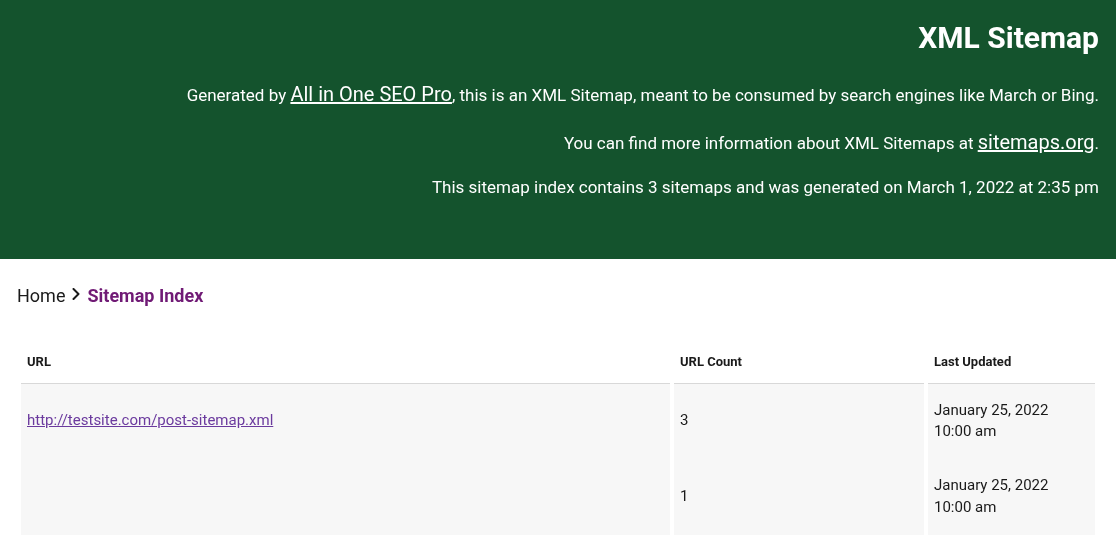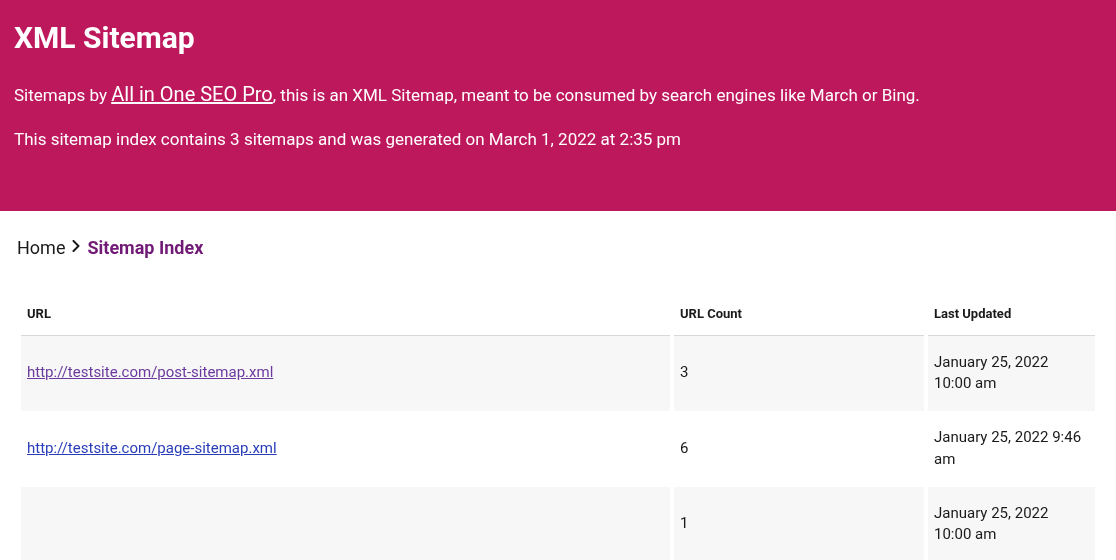--- a/index.html
+++ b/index.html
@@ -7,23 +7,24 @@
       padding: 0;
       box-sizing: border-box;
     }
     body {
       font-family: -apple-system, BlinkMacSystemFont, "Segoe UI", Roboto, Helvetica, Arial, sans-serif;
       width: 1116px;
       background: #fff;
       color: #1a1a1a;
     }
     .header {
-      background: #be185d;
+      background: #14532d;
       color: #fff;
-      padding: 20px 17px 40px 14px;
+      padding: 20px 17px 40px 25px;
+      text-align: right;
     }
     .header h1 {
       font-size: 30px;
       font-weight: 700;
       margin-bottom: 24px;
     }
     .header p {
       font-size: 17px;
       line-height: 1.5;
       margin-bottom: 18px;
@@ -94,21 +95,24 @@
       width: auto;
       margin-left: 47px;
     }
   </style>
 </head>
 <body>
 
 <div class="header">
   <h1>XML Sitemap</h1>
   <p>
-    <span>Sitemaps by </span><a href="#">All in One SEO Pro</a><span>, this is an XML Sitemap, meant to be consumed by search engines like March or Bing.</span>
+    <span>Generated by </span><a href="#">All in One SEO Pro</a><span>, this is an XML Sitemap, meant to be consumed by search engines like March or Bing.</span>
+  </p>
+  <p>
+    <span>You can find more information about XML Sitemaps at </span><a href="#">sitemaps.org</a><span>.</span>
   </p>
   <p>This sitemap index contains 3 sitemaps and was generated on March 1, 2022 at 2:35 pm</p>
 </div>
 
 <div class="content">
   <div class="breadcrumb">
     <span class="home">Home</span>
     <span class="chevron">
       <svg width="8" height="12" viewBox="0 0 8 12" fill="none">
           <path d="M1.5 1L6.5 6L1.5 11" stroke="#1a1a1a" stroke-width="2" stroke-linecap="round" stroke-linejoin="round"></path>
@@ -124,25 +128,20 @@
         <th class="col-count">URL Count</th>
         <th class="col-updated">Last Updated</th>
       </tr>
     </thead>
     <tbody>
       <tr class="odd">
         <td><a href="#">http://testsite.com/post-sitemap.xml</a></td>
         <td>3</td>
         <td>January 25, 2022 10:00 am</td>
       </tr>
-      <tr class="even">
-        <td><a href="#">http://testsite.com/page-sitemap.xml</a></td>
-        <td>6</td>
-        <td>January 25, 2022 9:46 am</td>
-      </tr>
       <tr class="odd">
         <td></td>
         <td>1</td>
         <td>January 25, 2022 10:00 am</td>
       </tr>
     </tbody>
   </table>
 </div>
 
 </body></html>

